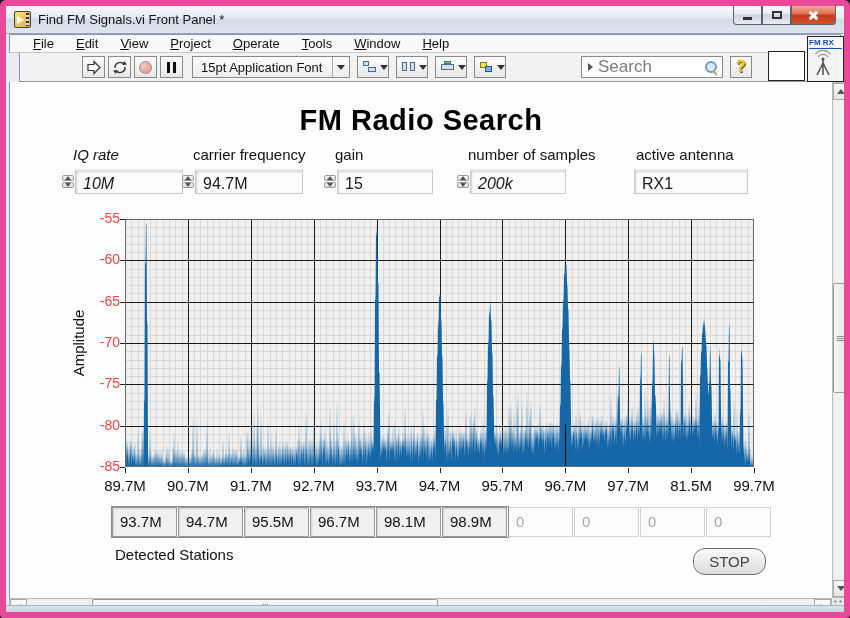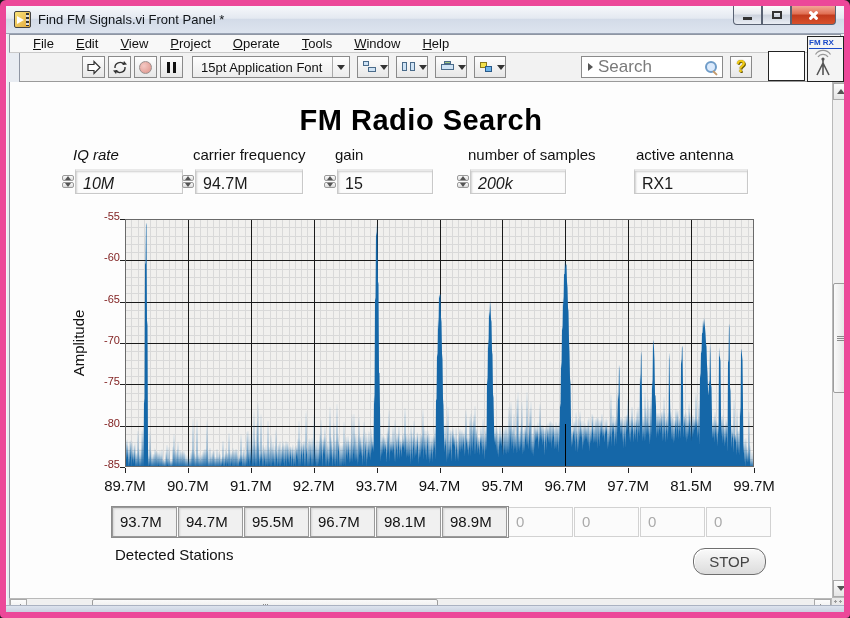--- a/index.html
+++ b/index.html
@@ -63,21 +63,21 @@
   .ctl-row { display:flex; align-items:center; height:29px; }
   .spinner { width:12px; display:flex; flex-direction:column; margin-right:1px; }
   .spin-btn { flex:1; border:1px solid #9a9a9a; background:linear-gradient(#fbfbfb,#dcdcdc); display:flex; align-items:center; justify-content:center; border-radius:2px; }
   .spin-btn + .spin-btn { margin-top:1px; }
   .tri-up-s { width:0; height:0; border-left:3px solid transparent; border-right:3px solid transparent; border-bottom:4px solid #555; }
   .tri-dn-s { width:0; height:0; border-left:3px solid transparent; border-right:3px solid transparent; border-top:4px solid #555; }
   .field { background:#fcfcfc; border:1px solid #c9c9c9; border-top:2px solid #e9e9e9; box-shadow:inset 1px 1px 2px rgba(0,0,0,.18), 1px 1px 0 #fff; font-size:16px; color:#1a1a1a; padding:4px 0 0 7px; }
 
   .ylabel { position:absolute; left:20px; top:251px; width:100px; height:20px; text-align:center; font-size:15px; color:#111; transform:rotate(-90deg); }
   .plot { position:absolute; left:115px; top:137px; width:629px; height:248px; }
-  .ytick { position:absolute; width:50px; text-align:right; font-size:11px; color:#7f1d1d; }
+  .ytick { position:absolute; width:50px; text-align:right; font-size:14px; color:#ef4444; }
   .xtick { position:absolute; width:60px; text-align:center; font-size:15px; color:#111; }
   .tickmark { position:absolute; background:#222; }
 
   .stations-wrap { position:absolute; left:101px; top:424px; height:32px; }
   .station-cell { position:absolute; top:1px; width:65px; height:30px; font-size:15px; padding:5px 0 0 7px; }
   .station-cell.active { background:#f0f0f0; border:1px solid #9a9a9a; box-shadow:inset 1px 1px 2px rgba(0,0,0,.12); color:#111; }
   .station-cell.dim { background:#fbfbfb; border:1px solid #d2d2d2; color:#aaa; }
   .group-outline { position:absolute; top:0; border:1px solid #8c8c8c; pointer-events:none; }
   .stations-label { position:absolute; left:105px; top:464px; font-size:15px; color:#111; }
   .stopbtn { position:absolute; left:683px; top:466px; width:73px; height:27px; border:1px solid #6f6f6f; border-radius:12px; background:linear-gradient(#fafafa,#dcdcdc); font-family:inherit; font-size:15px; color:#444; box-shadow:1px 1px 0 #fff inset; }

